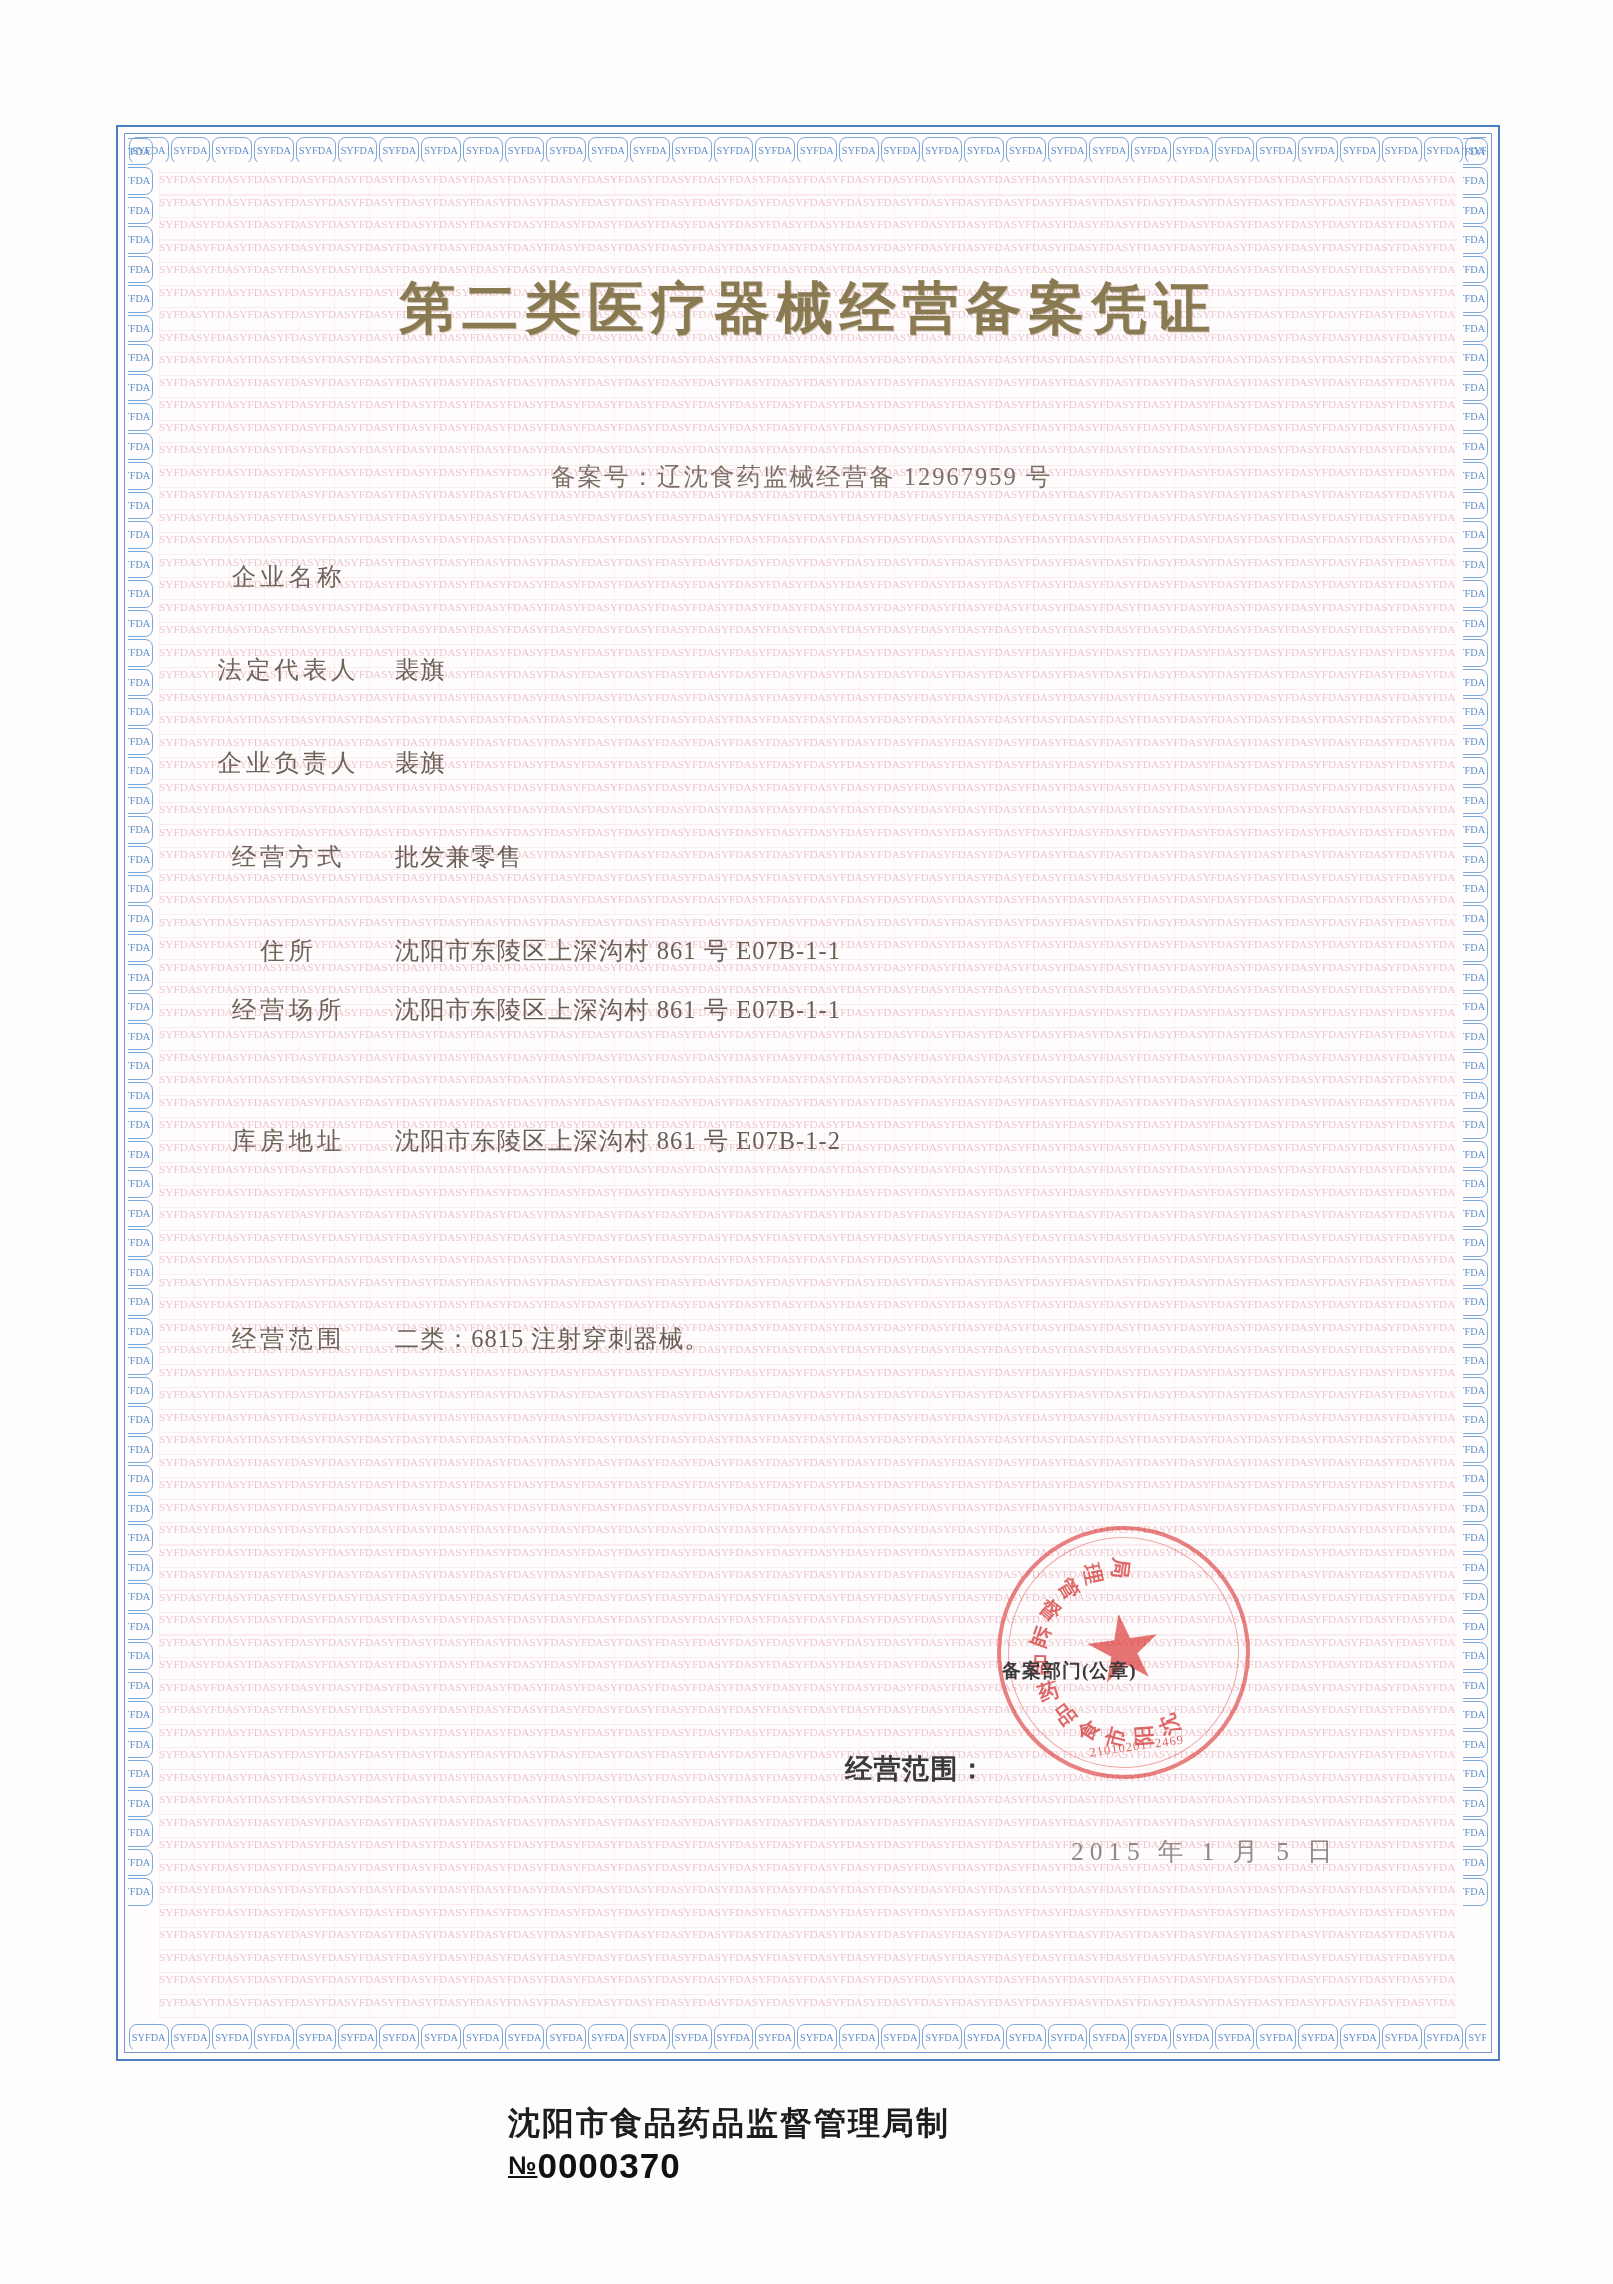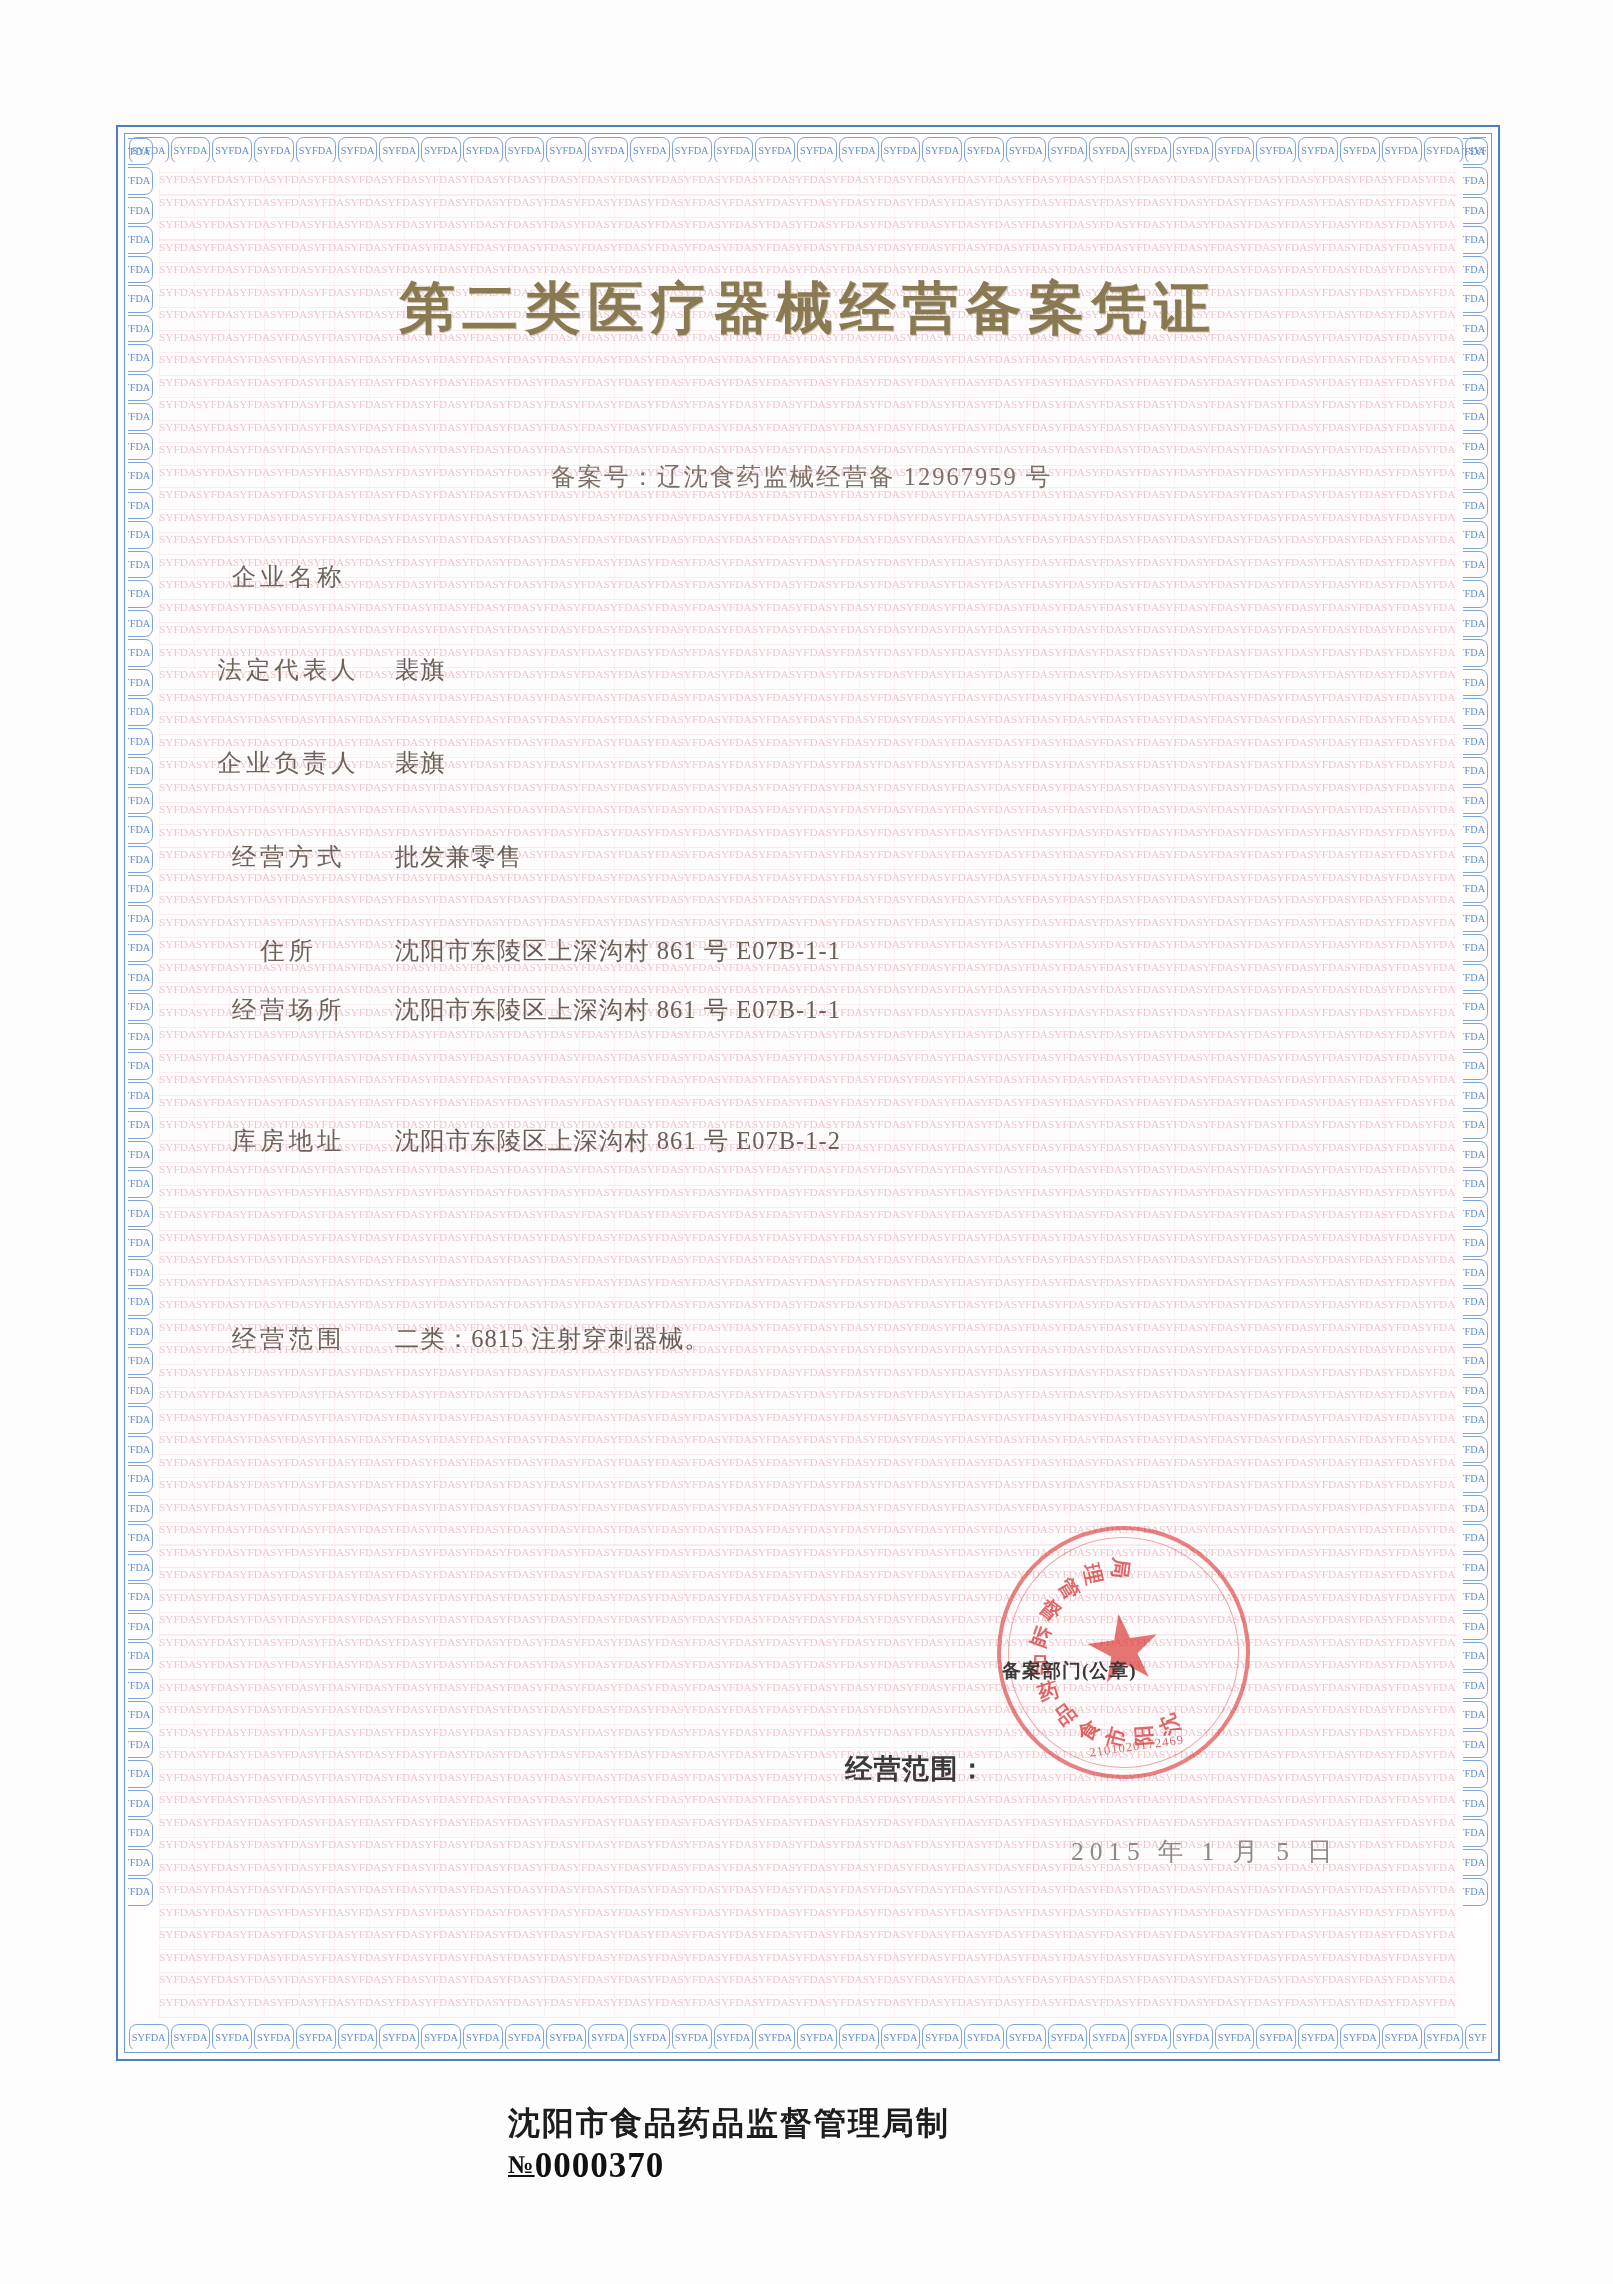--- a/index.html
+++ b/index.html
@@ -254,21 +254,21 @@
     color: #1d1d1d;
     letter-spacing: 2px;
     font-family: "DejaVu Serif", "Liberation Serif", serif;
   }
   .serial {
     margin-left: 40px;
     font-size: 35px;
     font-weight: bold;
     color: #111111;
     letter-spacing: 1px;
-    font-family: Liberation Serif, serif;
+    font-family: Liberation Sans, sans-serif;
   }
   .serial .no-prefix {
     font-size: 25.5px;
     vertical-align: 3.9px;
     text-decoration: underline;
   }
 </style>
 </head>
 <body>
 

